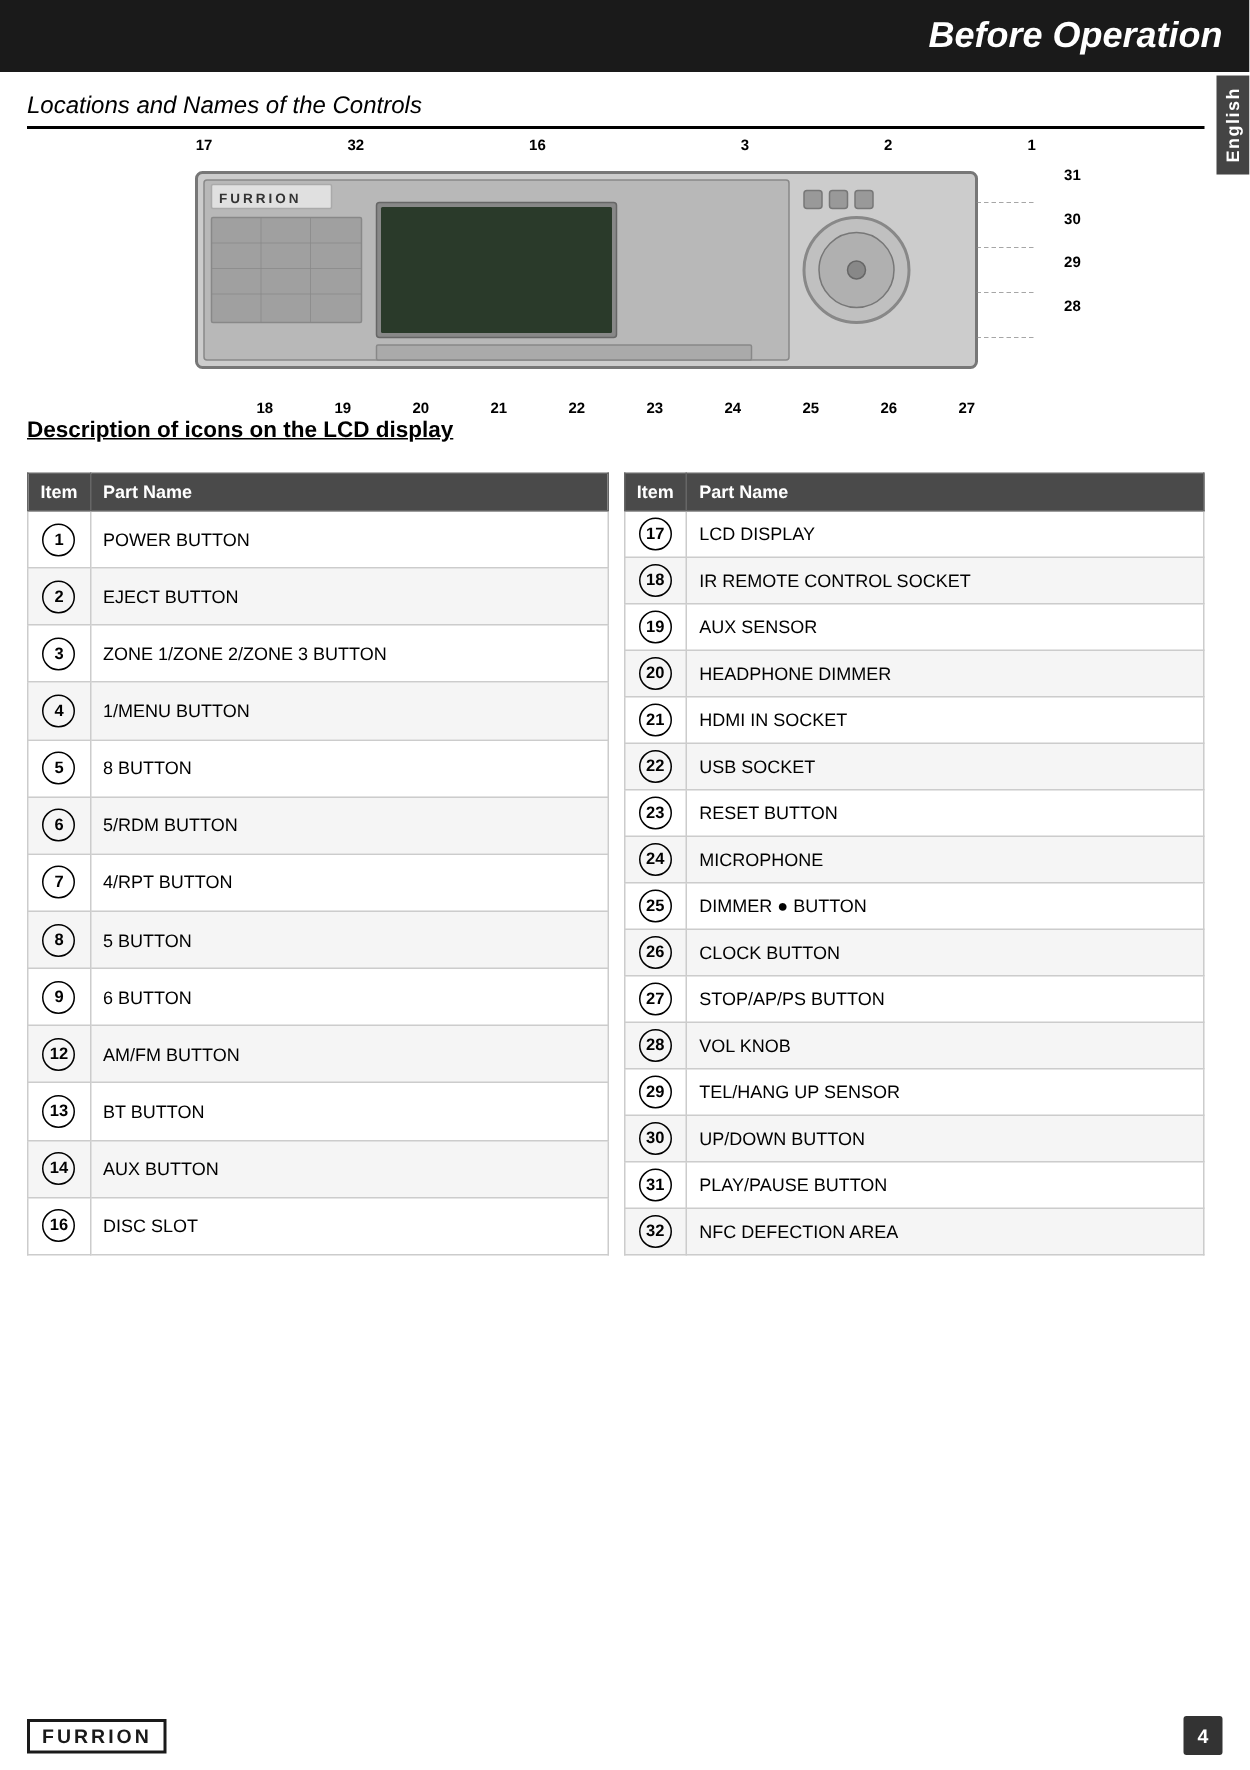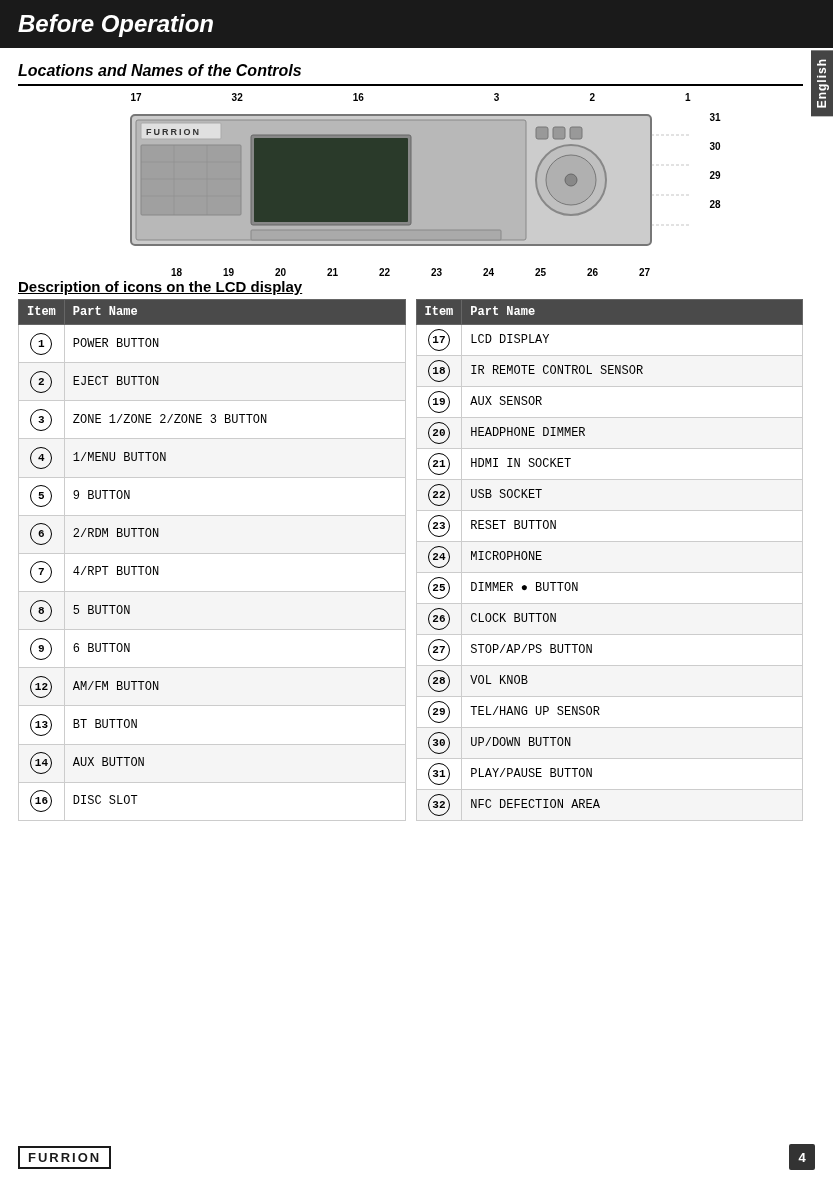--- a/index.html
+++ b/index.html
@@ -12,20 +12,21 @@
       color: #000;
       position: relative;
     }
 
     
     .header {
       background: #1a1a1a;
       padding: 10px 18px;
       display: flex;
       align-items: center;
+      justify-content: flex-end;
     }
     .header-title {
       color: #ffffff;
       font-size: 24px;
       font-style: italic;
       font-weight: bold;
     }
 
     
     .english-tab {
@@ -44,39 +45,38 @@
 
     .main-content {
       padding: 14px 18px;
       padding-right: 30px;
     }
 
     
     .section-heading {
       font-size: 16px;
       font-style: italic;
-      font-weight: bold;
+      font-weight: normal;
       margin-bottom: 6px;
       border-bottom: 2px solid #000;
       padding-bottom: 4px;
     }
 
     
     .desc-heading {
       font-size: 15px;
       font-weight: bold;
       text-decoration: underline;
-      margin-bottom: 4px;
+      margin-bottom: 20px;
     }
 
     
     .tables-container {
       display: flex;
       gap: 10px;
-      font-family: Liberation Mono, monospace;
     }
     .parts-table {
       flex: 1;
       border-collapse: collapse;
       font-size: 12px;
     }
     .parts-table th {
       background: #4a4a4a;
       color: #fff;
       padding: 5px 8px;
@@ -263,27 +263,27 @@
           <tr>
     <td class="item-cell">
       <span class="item-num">4</span>
     </td>
     <td>1/MENU BUTTON</td>
   </tr>
           <tr>
     <td class="item-cell">
       <span class="item-num">5</span>
     </td>
-    <td>9 BUTTON</td>
+    <td>8 BUTTON</td>
   </tr>
           <tr>
     <td class="item-cell">
       <span class="item-num">6</span>
     </td>
-    <td>2/RDM BUTTON</td>
+    <td>5/RDM BUTTON</td>
   </tr>
           <tr>
     <td class="item-cell">
       <span class="item-num">7</span>
     </td>
     <td>4/RPT BUTTON</td>
   </tr>
           <tr>
     <td class="item-cell">
       <span class="item-num">8</span>
@@ -334,21 +334,21 @@
       <tr>
     <td class="item-cell">
       <span class="item-num">17</span>
     </td>
     <td>LCD DISPLAY</td>
   </tr>
           <tr>
     <td class="item-cell">
       <span class="item-num">18</span>
     </td>
-    <td>IR REMOTE CONTROL SENSOR</td>
+    <td>IR REMOTE CONTROL SOCKET</td>
   </tr>
           <tr>
     <td class="item-cell">
       <span class="item-num">19</span>
     </td>
     <td>AUX SENSOR</td>
   </tr>
           <tr>
     <td class="item-cell">
       <span class="item-num">20</span>

